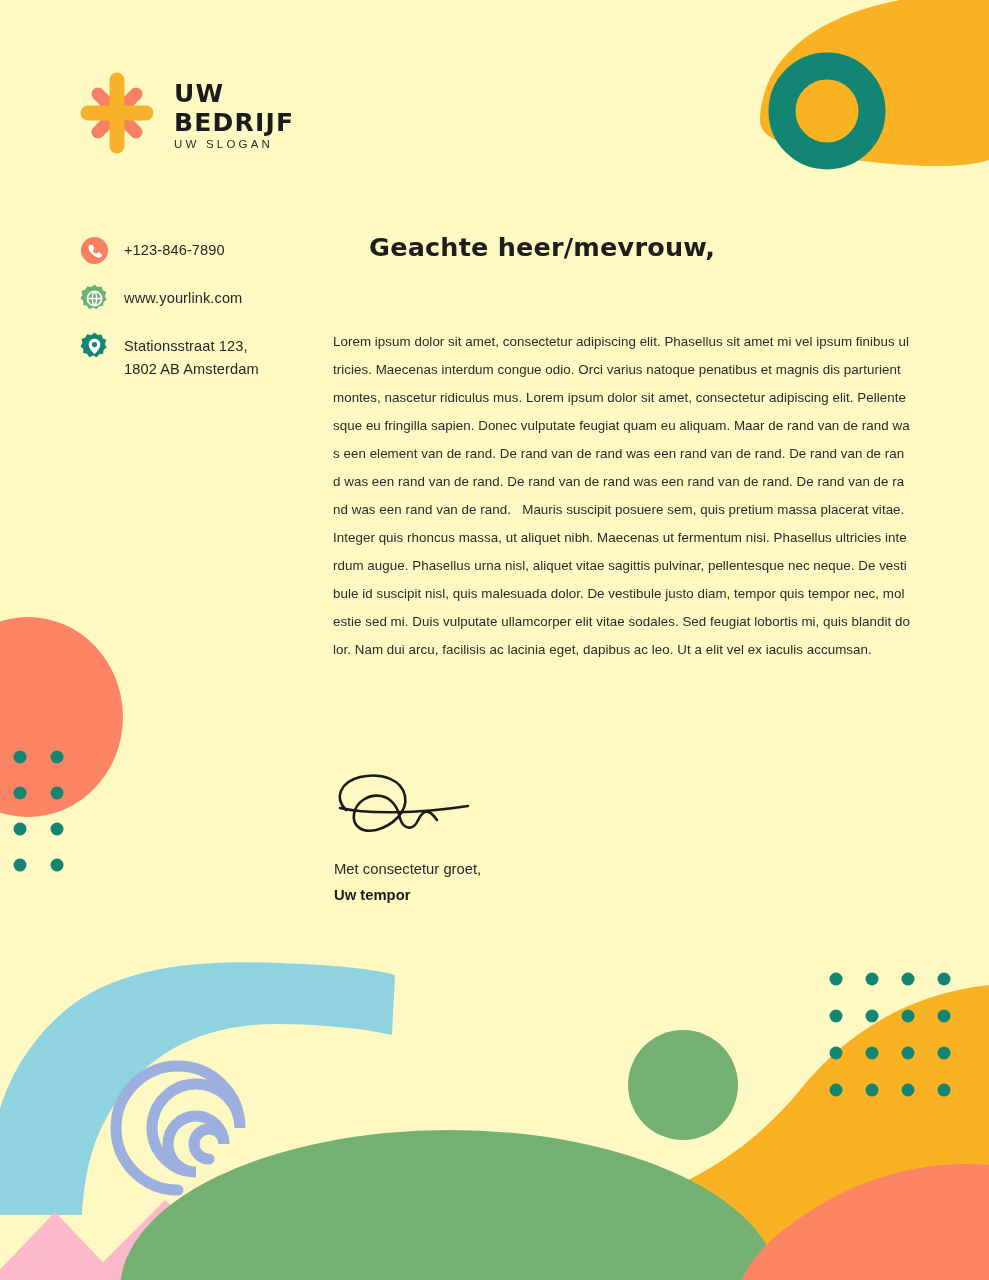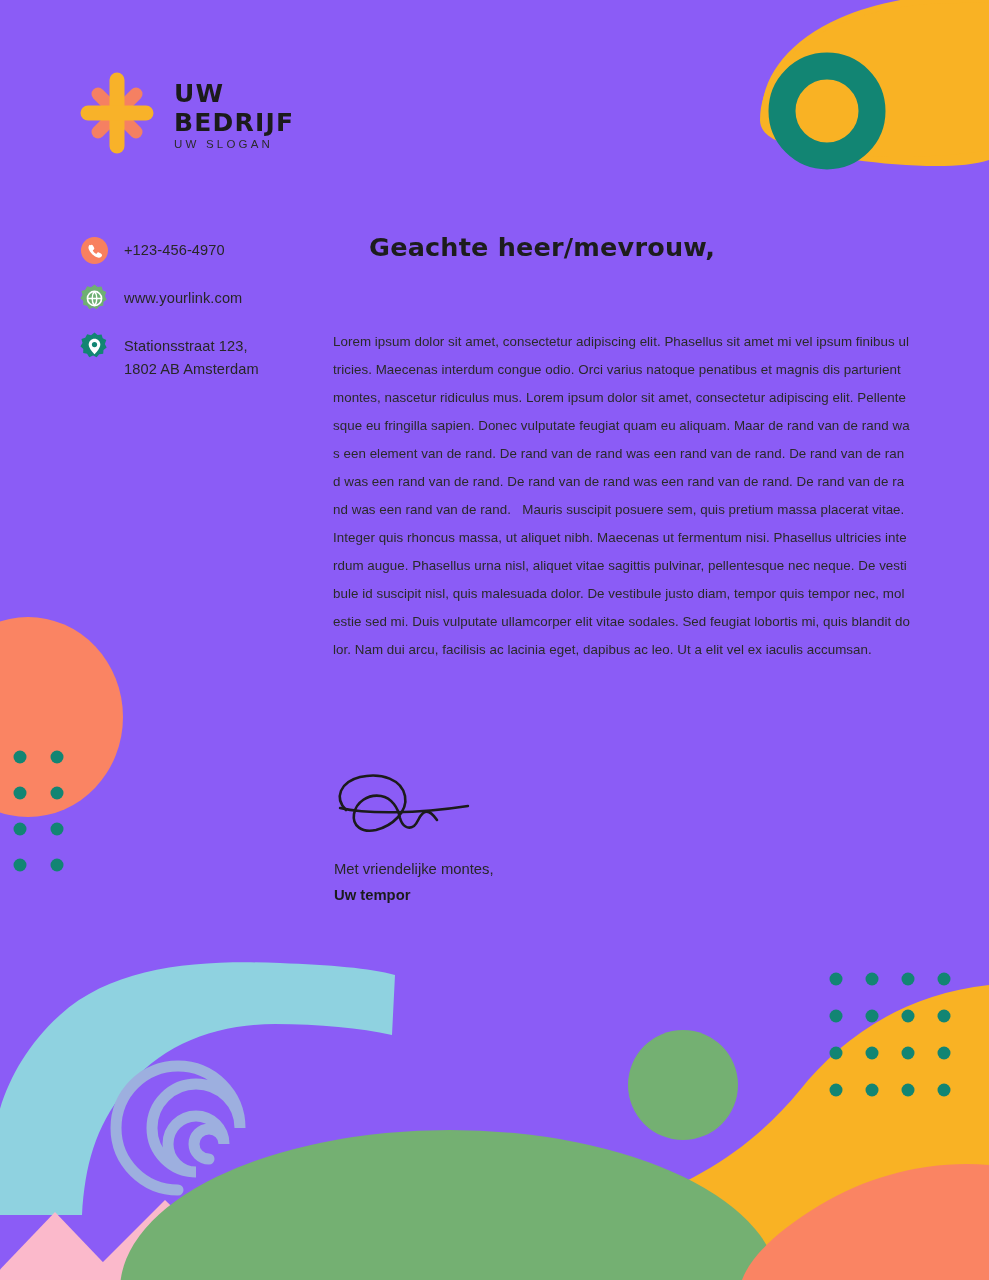--- a/index.html
+++ b/index.html
@@ -4,21 +4,21 @@
 <style>
   html, body {
     margin: 0;
     padding: 0;
     background: #ffffff;
   }
   .page {
     position: relative;
     width: 989px;
     height: 1280px;
-    background: #8b5cf6;
+    background: #fef9c3;
     overflow: hidden;
     font-family: "Liberation Sans", sans-serif;
   }
 
   
   .deco {
     position: absolute;
     left: 0; top: 0;
     width: 989px;
     height: 1280px;
@@ -226,21 +226,21 @@
   <div class="contact">
 
     <div class="contact-row">
       <svg class="contact-icon" viewBox="0 0 30 30">
         <circle cx="15" cy="15" r="14" fill="#F8805F"></circle>
         <path d="M10.5,9.5 c1.2,-1 2.4,-0.6 3,0.6 l1.1,2.1 c0.4,0.8 0.2,1.4 -0.5,1.9 l-0.9,0.7
                  c0.7,1.7 2,3 3.7,3.7 l0.7,-0.9 c0.5,-0.7 1.1,-0.9 1.9,-0.5 l2.1,1.1
                  c1.2,0.6 1.6,1.8 0.6,3 c-1.1,1.3 -2.9,1.6 -4.6,0.9 c-3.6,-1.5 -7,-4.9 -8.5,-8.5
                  c-0.7,-1.7 -0.4,-3.5 0.9,-4.6 z" fill="#FFFFFF"></path>
       </svg>
-      <div class="contact-text">+123-456-4970</div>
+      <div class="contact-text">+123-846-7890</div>
     </div>
 
 
     <div class="contact-row">
       <svg class="contact-icon" viewBox="0 0 30 30">
         <path d="M15,0.5 l3.2,2.6 l4.1,-0.6 l1.2,4 l3.7,1.9 l-1.5,3.9 l1.9,3.7 l-3.3,2.5
                  l-0.3,4.1 l-4.1,0.5 l-2.7,3.1 l-3.7,-1.8 l-3.9,1.6 l-2.3,-3.4 l-4,-0.9 l0.1,-4.1
                  l-3,-2.8 l2.2,-3.5 l-1.1,-4 l3.9,-1.3 l2,-3.6 l4,1 z" fill="#6FAF72"></path>
         <circle cx="15" cy="15" r="7.3" fill="none" stroke="#FFFFFF" stroke-width="1.7"></circle>
         <path d="M15,7.7 c-3.2,3.3 -3.2,11.3 0,14.6 M15,7.7 c3.2,3.3 3.2,11.3 0,14.6
@@ -269,17 +269,17 @@
   <div class="body-text">Lorem ipsum dolor sit amet, consectetur adipiscing elit. Phasellus sit amet mi vel ipsum finibus ultricies. Maecenas interdum congue odio. Orci varius natoque penatibus et magnis dis parturient montes, nascetur ridiculus mus. Lorem ipsum dolor sit amet, consectetur adipiscing elit. Pellentesque eu fringilla sapien. Donec vulputate feugiat quam eu aliquam. Maar de rand van de rand was een element van de rand. De rand van de rand was een rand van de rand. De rand van de rand was een rand van de rand. De rand van de rand was een rand van de rand. De rand van de rand was een rand van de rand.   Mauris suscipit posuere sem, quis pretium massa placerat vitae. Integer quis rhoncus massa, ut aliquet nibh. Maecenas ut fermentum nisi. Phasellus ultricies interdum augue. Phasellus urna nisl, aliquet vitae sagittis pulvinar, pellentesque nec neque. De vestibule id suscipit nisl, quis malesuada dolor. De vestibule justo diam, tempor quis tempor nec, molestie sed mi. Duis vulputate ullamcorper elit vitae sodales. Sed feugiat lobortis mi, quis blandit dolor. Nam dui arcu, facilisis ac lacinia eget, dapibus ac leo. Ut a elit vel ex iaculis accumsan.</div>
 
   <svg class="signature" viewBox="0 0 160 80">
     <path d="M20,46 C8,34 14,18 34,13 C56,8 76,16 79,32 C82,48 66,62 50,66
              C36,69 26,62 28,50 C30,38 42,30 55,32 C66,34 72,44 74,54
              C76,62 82,66 88,62 C93,58 93,50 99,48 C104,46 108,52 111,56" fill="none" stroke="#1b1b1b" stroke-width="2.6" stroke-linecap="round"></path>
     <path d="M14,44 C40,50 90,50 142,42" fill="none" stroke="#1b1b1b" stroke-width="2.4" stroke-linecap="round"></path>
   </svg>
 
   <div class="closing">
-    <div>Met vriendelijke montes,</div>
+    <div>Met consectetur groet,</div>
     <div class="closing-company">Uw tempor</div>
   </div>
 
 </div>
 
 </body></html>

